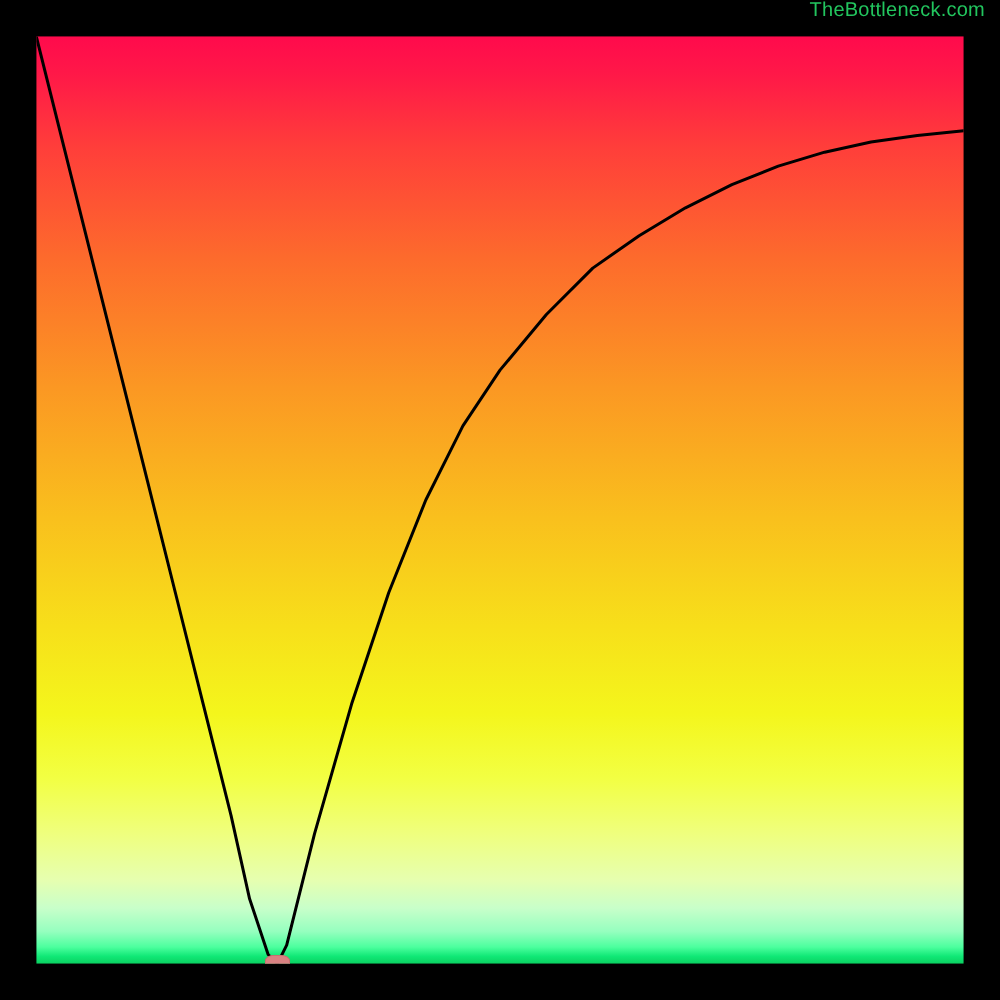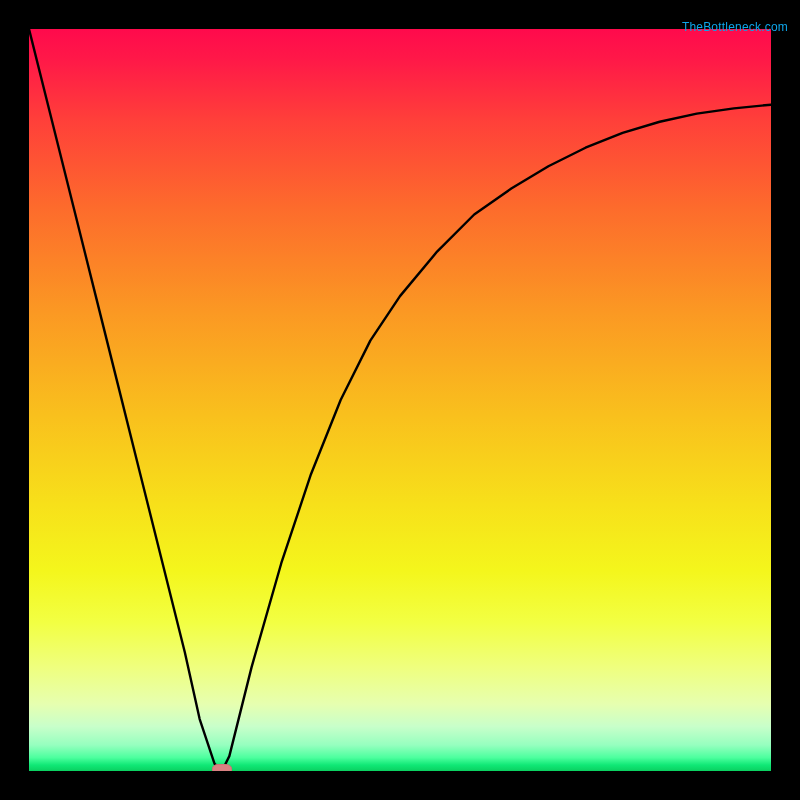--- a/index.html
+++ b/index.html
@@ -12,24 +12,24 @@
     font-family: Arial, Helvetica, sans-serif;
   }
   .frame {
     position: relative;
     width: 800px;
     height: 800px;
     background: #000;
   }
   .watermark {
     position: absolute;
-    top: 20px;
+    top: 0;
     right: 12px;
-    color: #0ea5e9;
-    font-size: 12px;
+    color: #22c55e;
+    font-size: 16px;
     font-weight: 500;
     letter-spacing: 0.2px;
     z-index: 5;
   }
   .plot-area {
     position: absolute;
     left: 29px;
     top: 29px;
     width: 742px;
     height: 742px;

